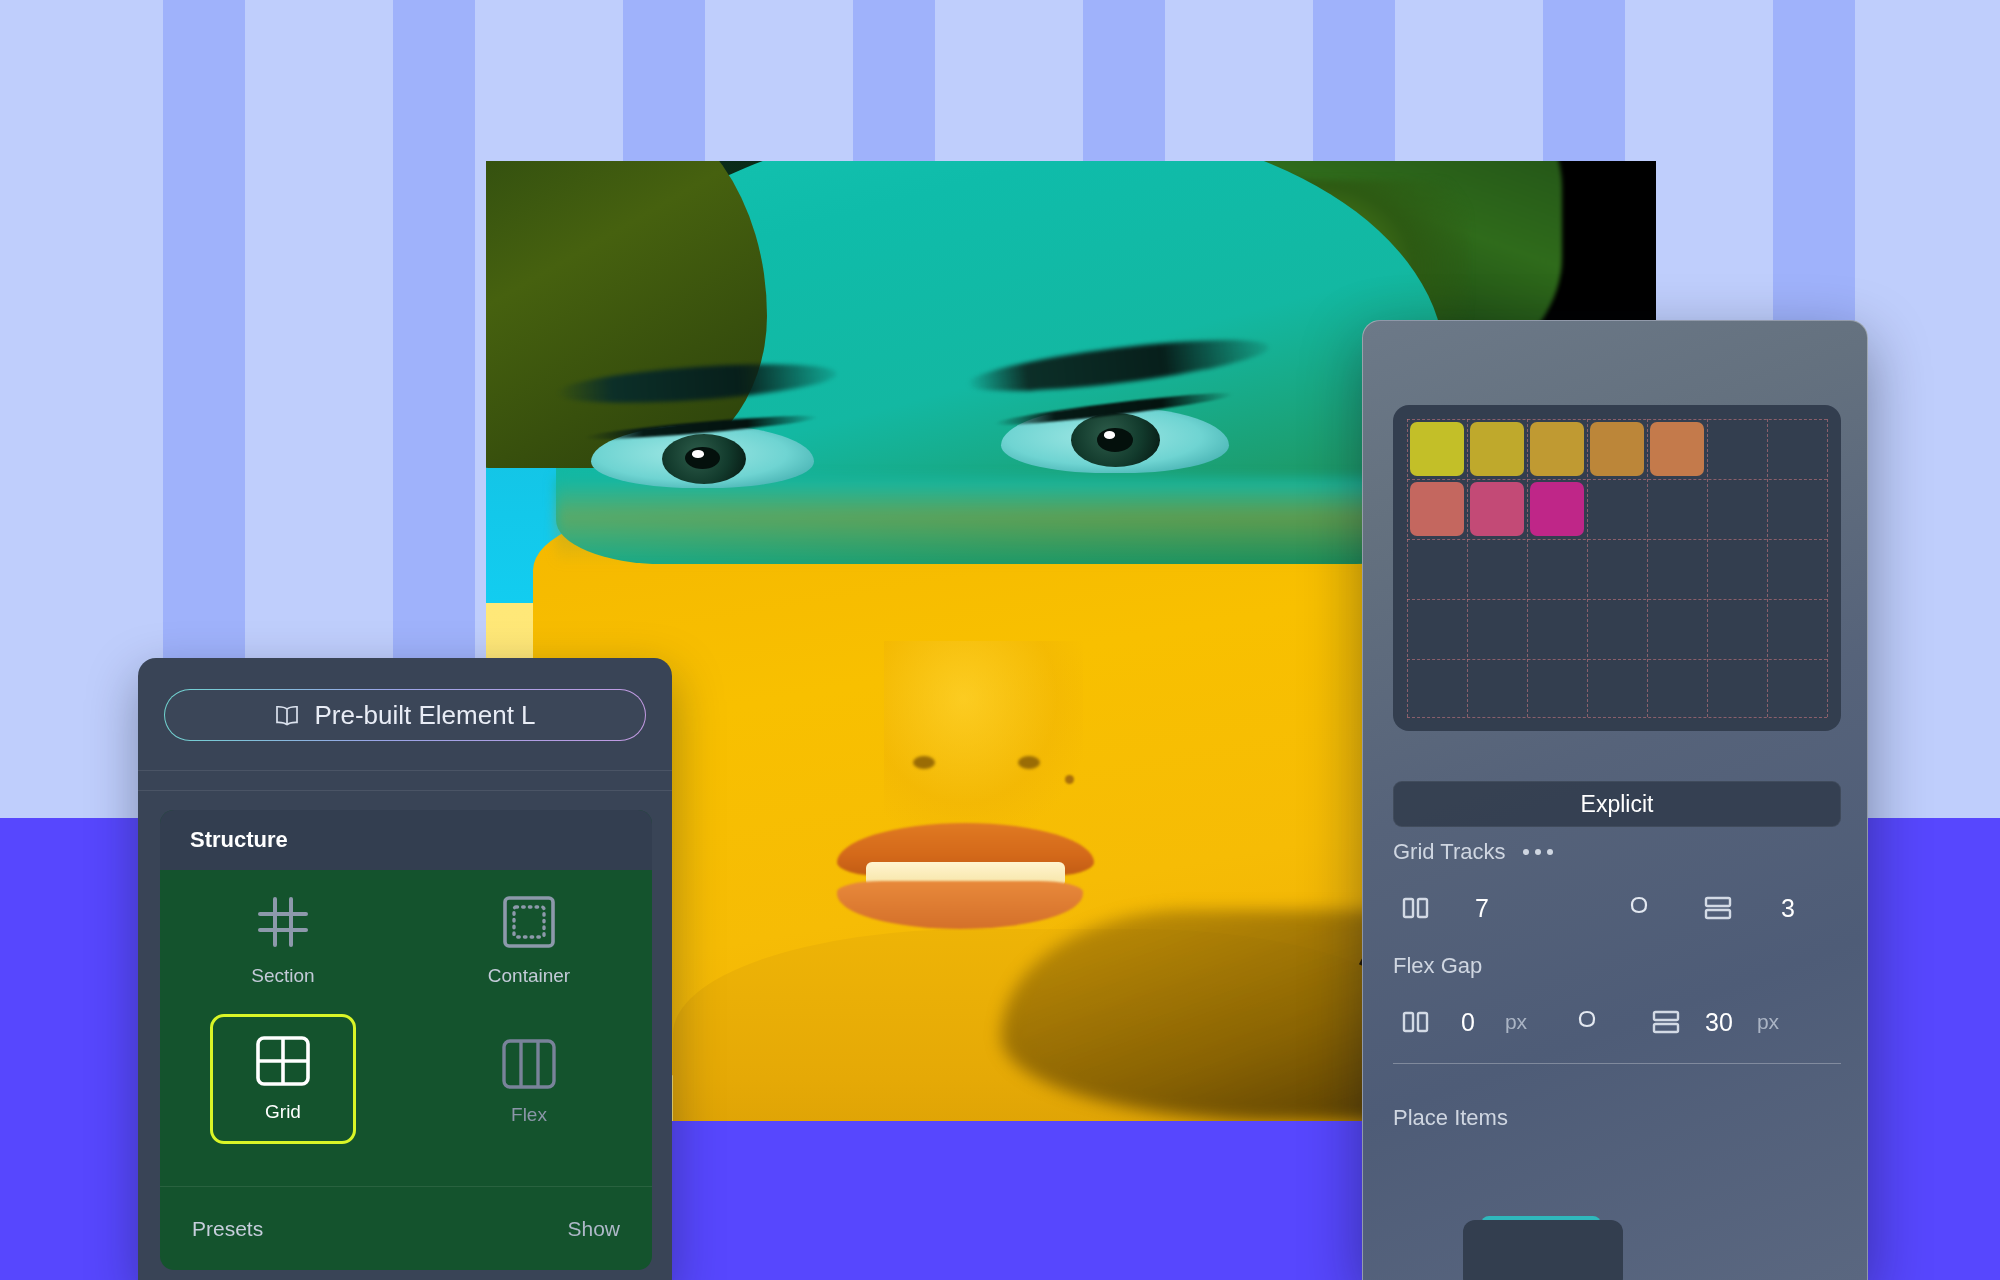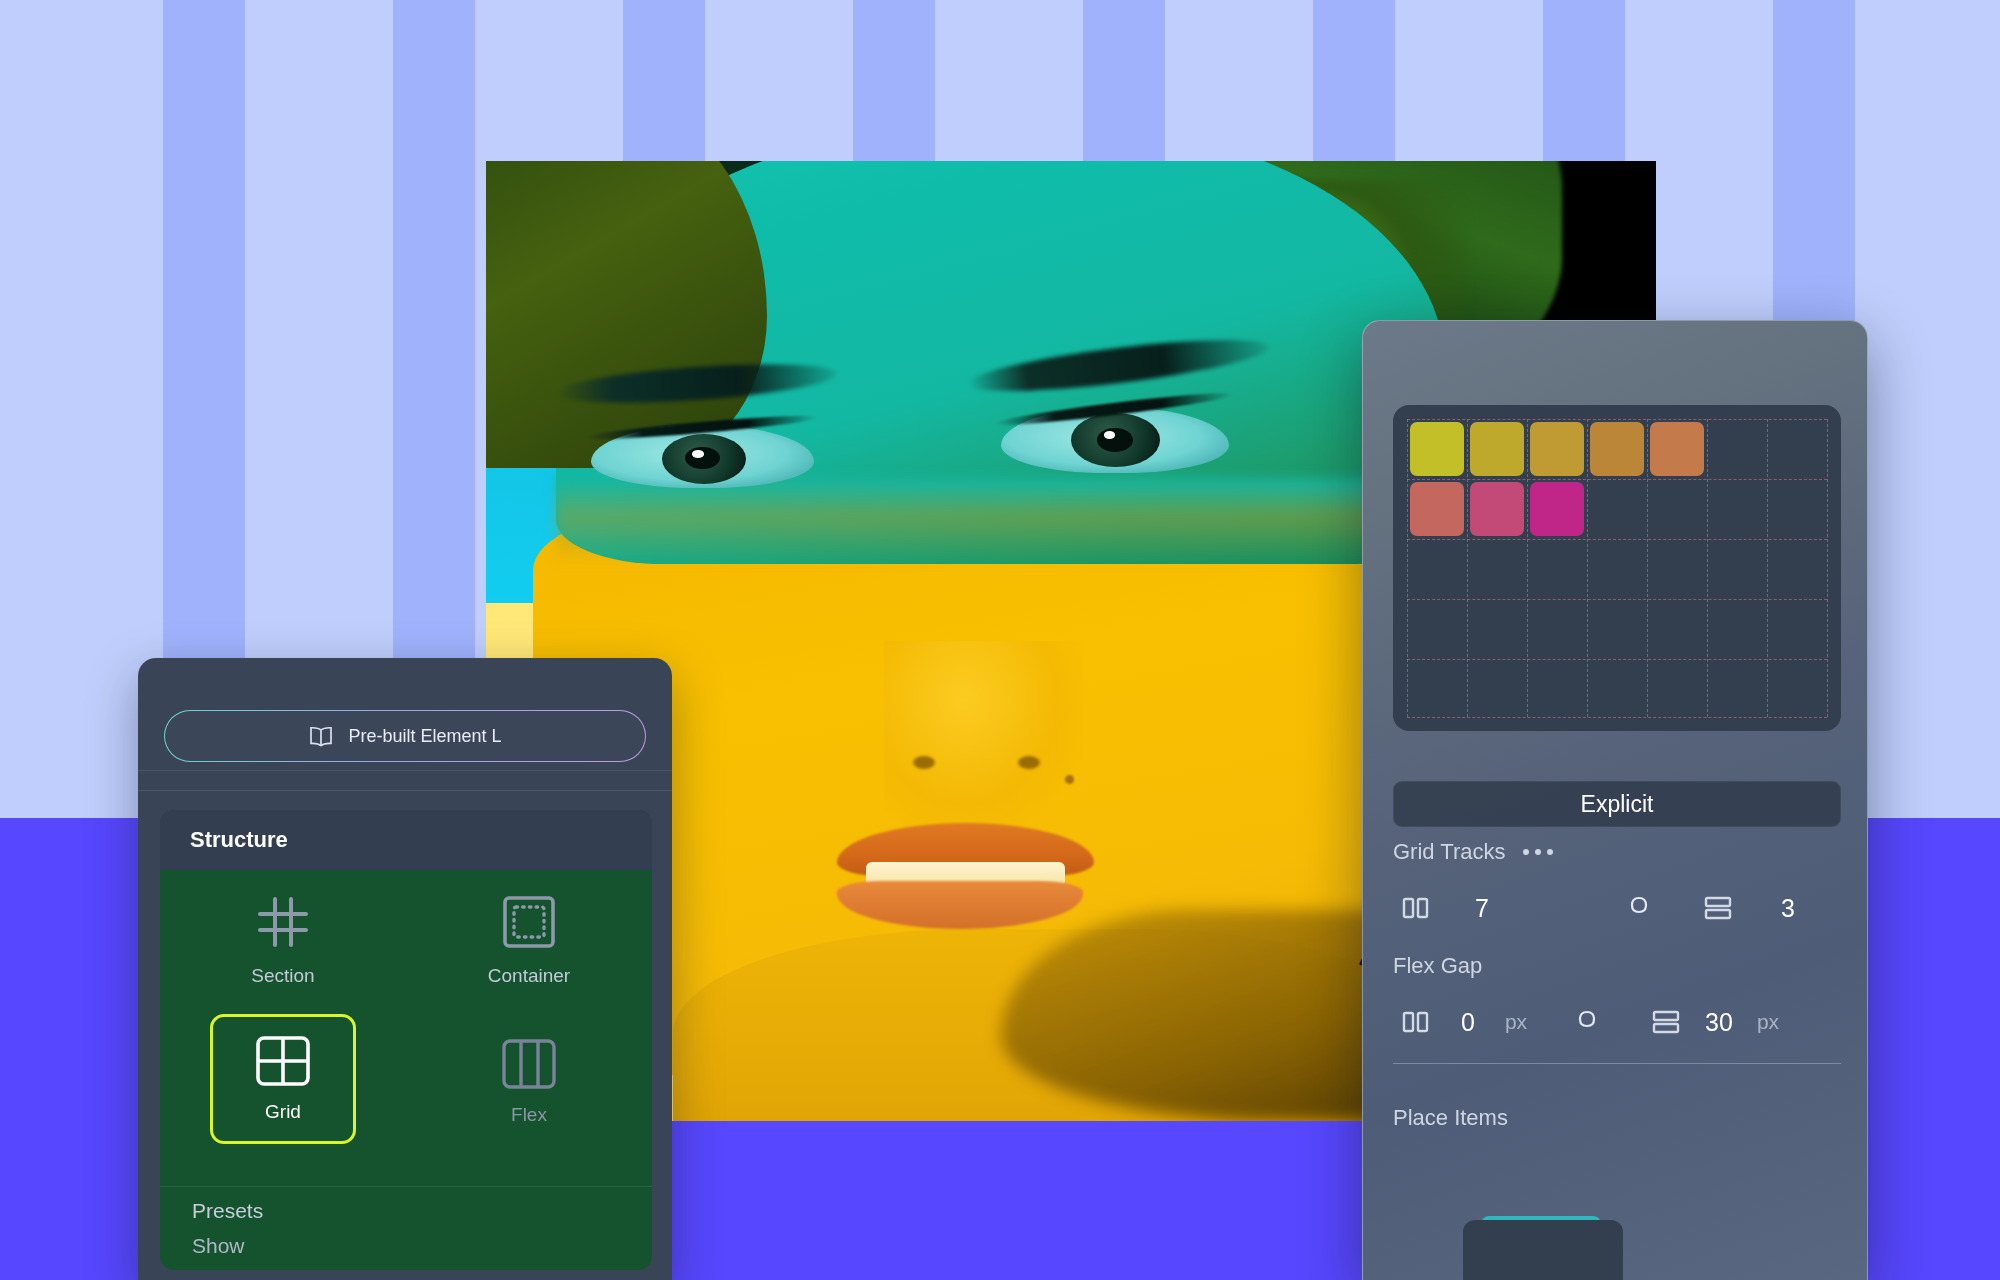--- a/index.html
+++ b/index.html
@@ -166,30 +166,29 @@
     box-shadow: 0 18px 50px rgba(15,20,35,0.35);
     overflow: hidden;
   }
   .lib-btn {
     position: absolute; left: 26px; top: 31px;
     width: 482px; height: 52px;
     border-radius: 26px;
     display: flex; align-items: center; justify-content: center; gap: 14px;
     background: #3b4658;
     color: #e8ecf5;
-    font-size: 18px;
+    font-size: 26px;
     white-space: nowrap;
     overflow: hidden;
     border: 1.6px solid transparent;
     background-image:
       linear-gradient(#3b4658, #3b4658),
       linear-gradient(100deg, #6fd4cf 0%, #9aa6e8 45%, #c39ae2 100%);
     background-origin: border-box;
     background-clip: padding-box, border-box;
-    margin-top: 21px;
   }
   .book-icon { flex: 0 0 auto; display: block; }
   .divider-h {
     position: absolute; left: 0; width: 100%; height: 1px;
     background: rgba(255,255,255,0.09);
   }
   .structure-card {
     position: absolute; left: 22px; top: 152px;
     width: 492px; height: 460px;
     background: #14532d;
@@ -217,24 +216,23 @@
   .struct-cell.selected {
     border: 3px solid #d9f527;
     margin: 0 50px;
     height: 130px;
   }
   .struct-label { font-size: 19px; color: #c3cad8; }
   .struct-cell.selected .struct-label { color: #ffffff; }
   .struct-cell.dim .struct-label { color: #8b96a8; }
   .presets-row {
     position: absolute; left: 0; bottom: 0; width: 100%; height: 84px;
-    display: flex; align-items: flex-start; justify-content: space-between;
-    padding: 12px 32px;
+    display: flex; align-items: center; justify-content: space-between;
+    padding: 0 32px;
     border-top: 1px solid rgba(255,255,255,0.09);
-    flex-direction: column;
   }
   .presets-label { color: #c7cedc; font-size: 21px; }
   .presets-show { color: #aeb8c8; font-size: 21px; }
 
   
   .right-panel {
     position: absolute; left: 1362px; top: 320px;
     width: 506px; height: 960px;
     border-radius: 18px 18px 0 0;
     background: linear-gradient(160deg, #6c7988 0%, #64717f 18%, #56637a 45%, #4e5c77 70%, #5a6780 100%);

